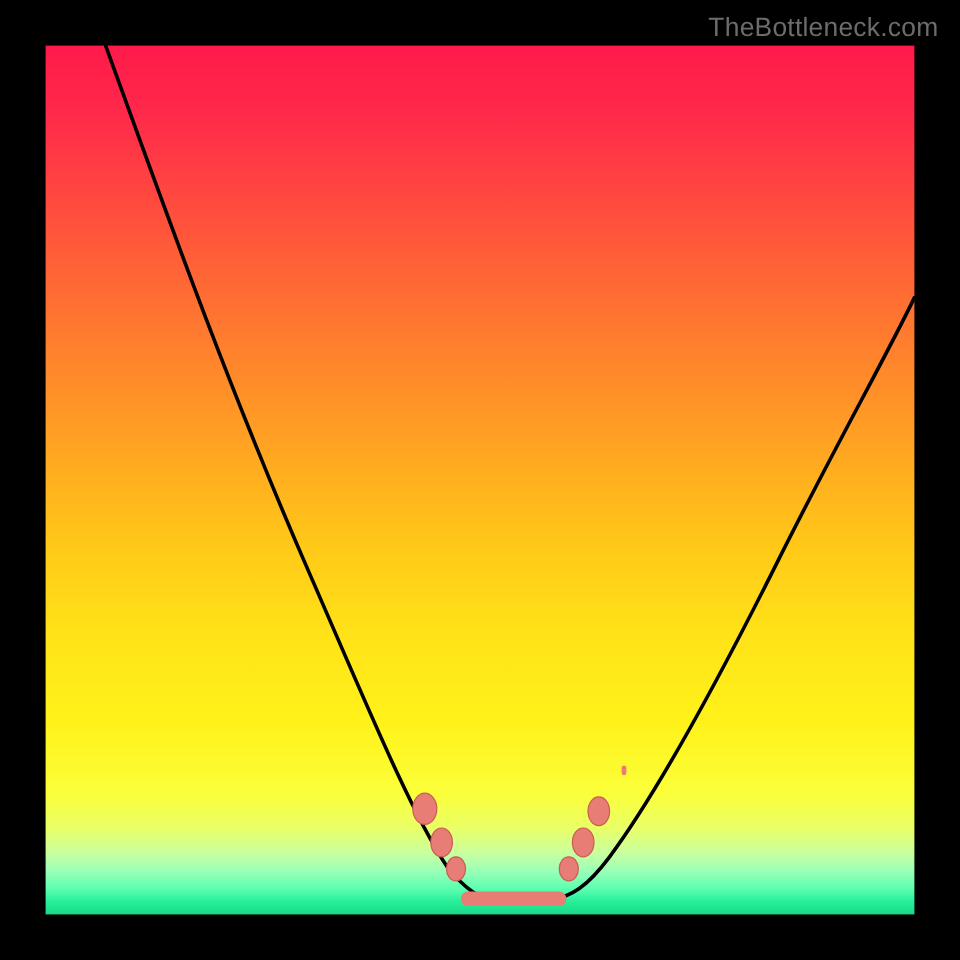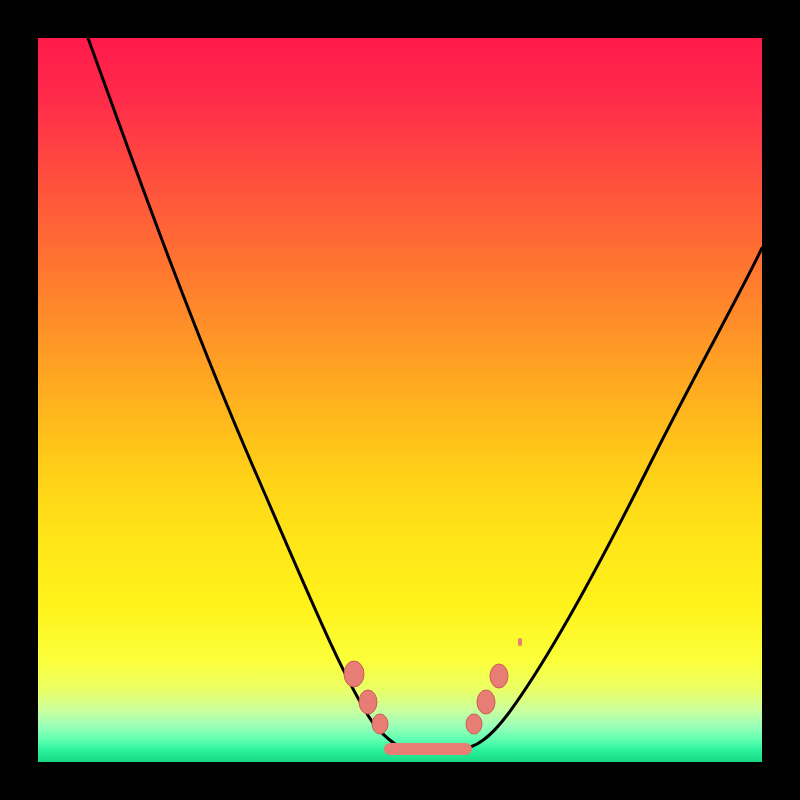--- a/index.html
+++ b/index.html
@@ -107,13 +107,14 @@
     <ellipse class="bead" cx="330" cy="664" rx="9" ry="12"></ellipse>
     <ellipse class="bead" cx="342" cy="686" rx="8" ry="10"></ellipse>
 
     <ellipse class="bead" cx="436" cy="686" rx="8" ry="10"></ellipse>
     <ellipse class="bead" cx="448" cy="664" rx="9" ry="12"></ellipse>
     <ellipse class="bead" cx="461" cy="638" rx="9" ry="12"></ellipse>
 
     <rect class="tinyspeck" x="480" y="600" width="4" height="8" rx="2"></rect>
   </svg>
 
+  <div class="watermark">TheBottleneck.com</div>
 </div>
 
 </body></html>

